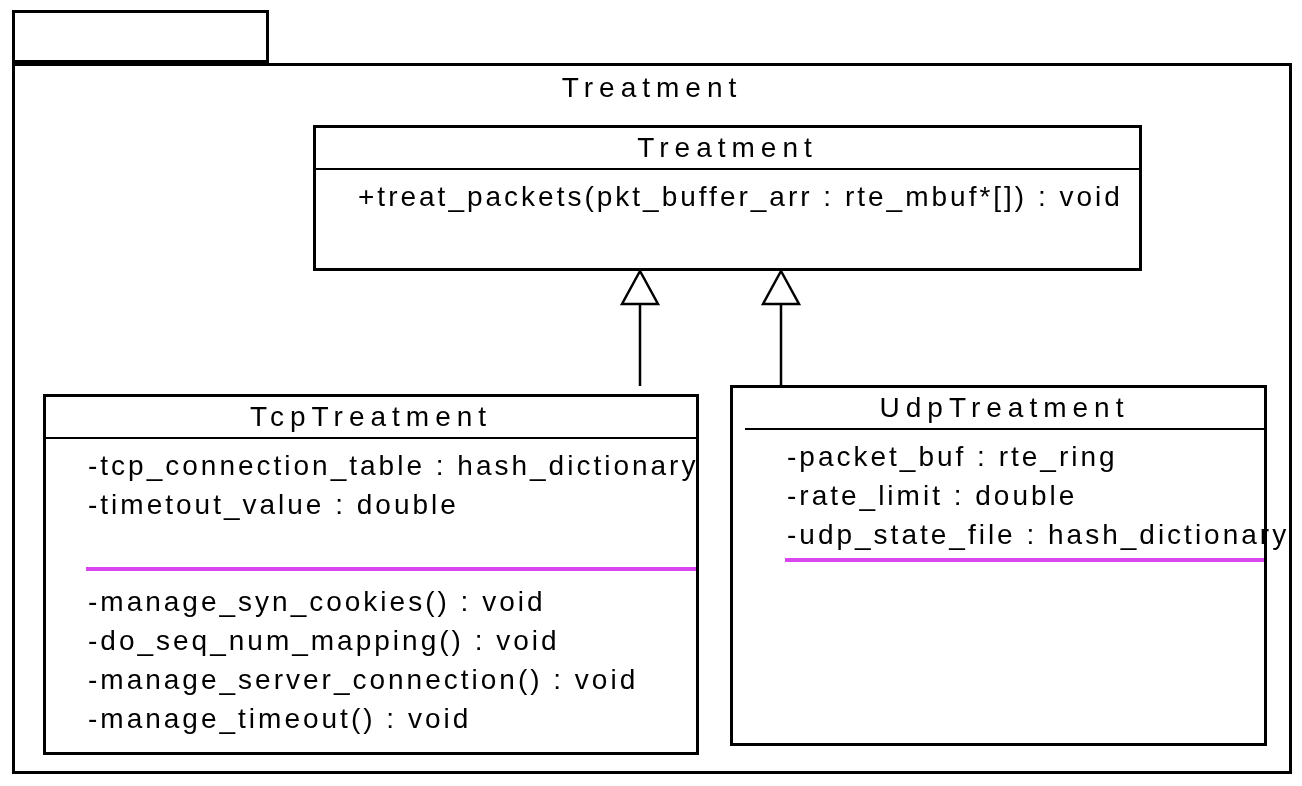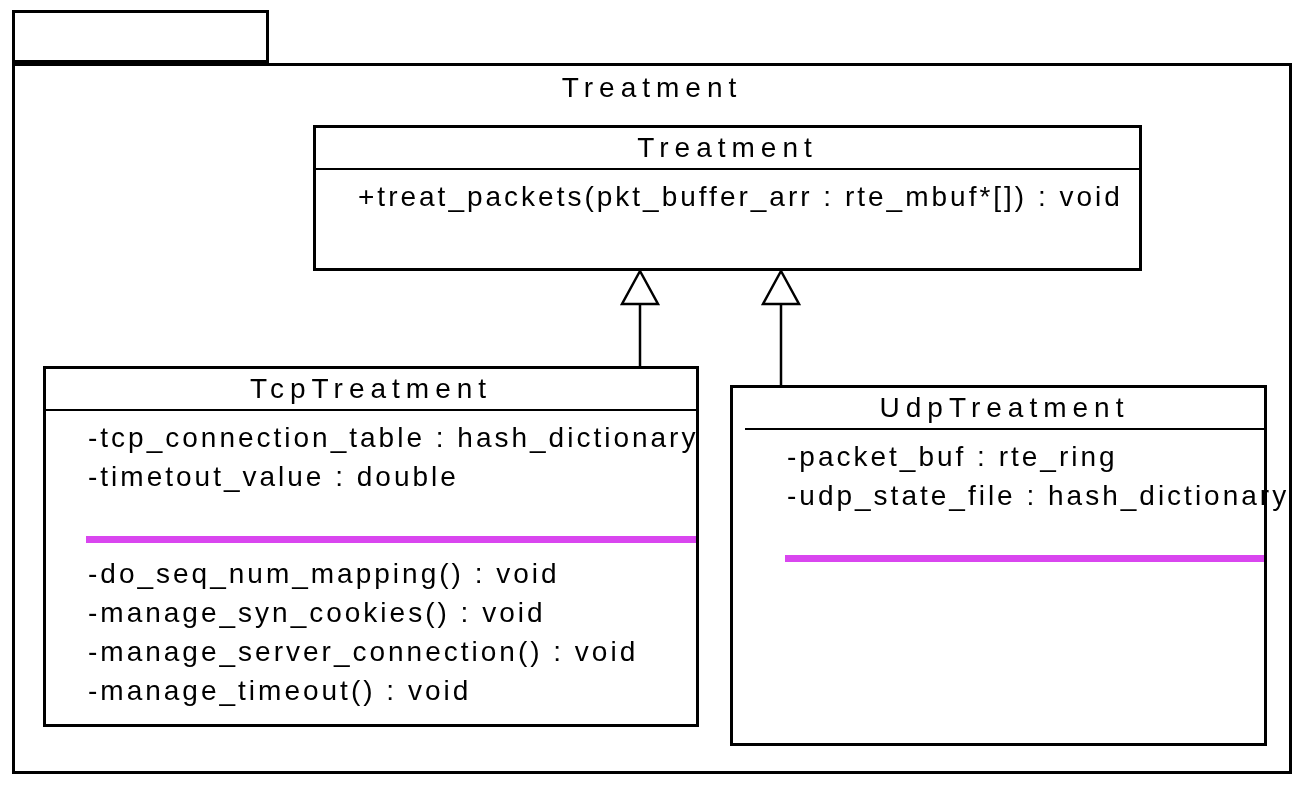--- a/index.html
+++ b/index.html
@@ -64,27 +64,27 @@
   .compartment {
     padding: 7px 4px 0 2px;
     line-height: 39px;
     letter-spacing: 3px;
     white-space: nowrap;
     box-sizing: border-box;
     margin-left: 40px;
   }
   .compartment.attrs {
     height: 132px;
-    border-bottom: 7px solid #d946ef;
+    border-bottom: 4px solid #d946ef;
   }
   .compartment.methods-lower {
     padding-top: 11px;
   }
   #cls-treatment { left: 313px; top: 125px; width: 829px; height: 146px; }
-  #cls-tcp       { left: 43px;  top: 366px; width: 656px; height: 361px; }
+  #cls-tcp       { left: 43px;  top: 394px; width: 656px; height: 361px; }
   #cls-udp       { left: 730px; top: 385px; width: 537px; height: 361px; padding-left: 12px; }
   
   .arrows {
     position: absolute;
     left: 0; top: 0;
     width: 1302px; height: 786px;
     pointer-events: none;
   }
 </style>
 </head>
@@ -114,28 +114,29 @@
     </div>
   </div>
 
   <div class="uml-class" id="cls-tcp">
     <div class="uml-name">TcpTreatment</div>
     <div class="compartment attrs">
       <div>-tcp_connection_table : hash_dictionary</div>
       <div>-timetout_value : double</div>
     </div>
     <div class="compartment methods-lower">
+      <div>-manage_syn_cookies() : void</div>
       <div>-do_seq_num_mapping() : void</div>
-      <div>-manage_syn_cookies() : void</div>
       <div>-manage_server_connection() : void</div>
       <div>-manage_timeout() : void</div>
     </div>
   </div>
 
   <div class="uml-class" id="cls-udp">
     <div class="uml-name">UdpTreatment</div>
     <div class="compartment attrs">
       <div>-packet_buf : rte_ring</div>
+      <div>-rate_limit : double</div>
       <div>-udp_state_file : hash_dictionary</div>
     </div>
   </div>
 
 </div>
 
 </body></html>

